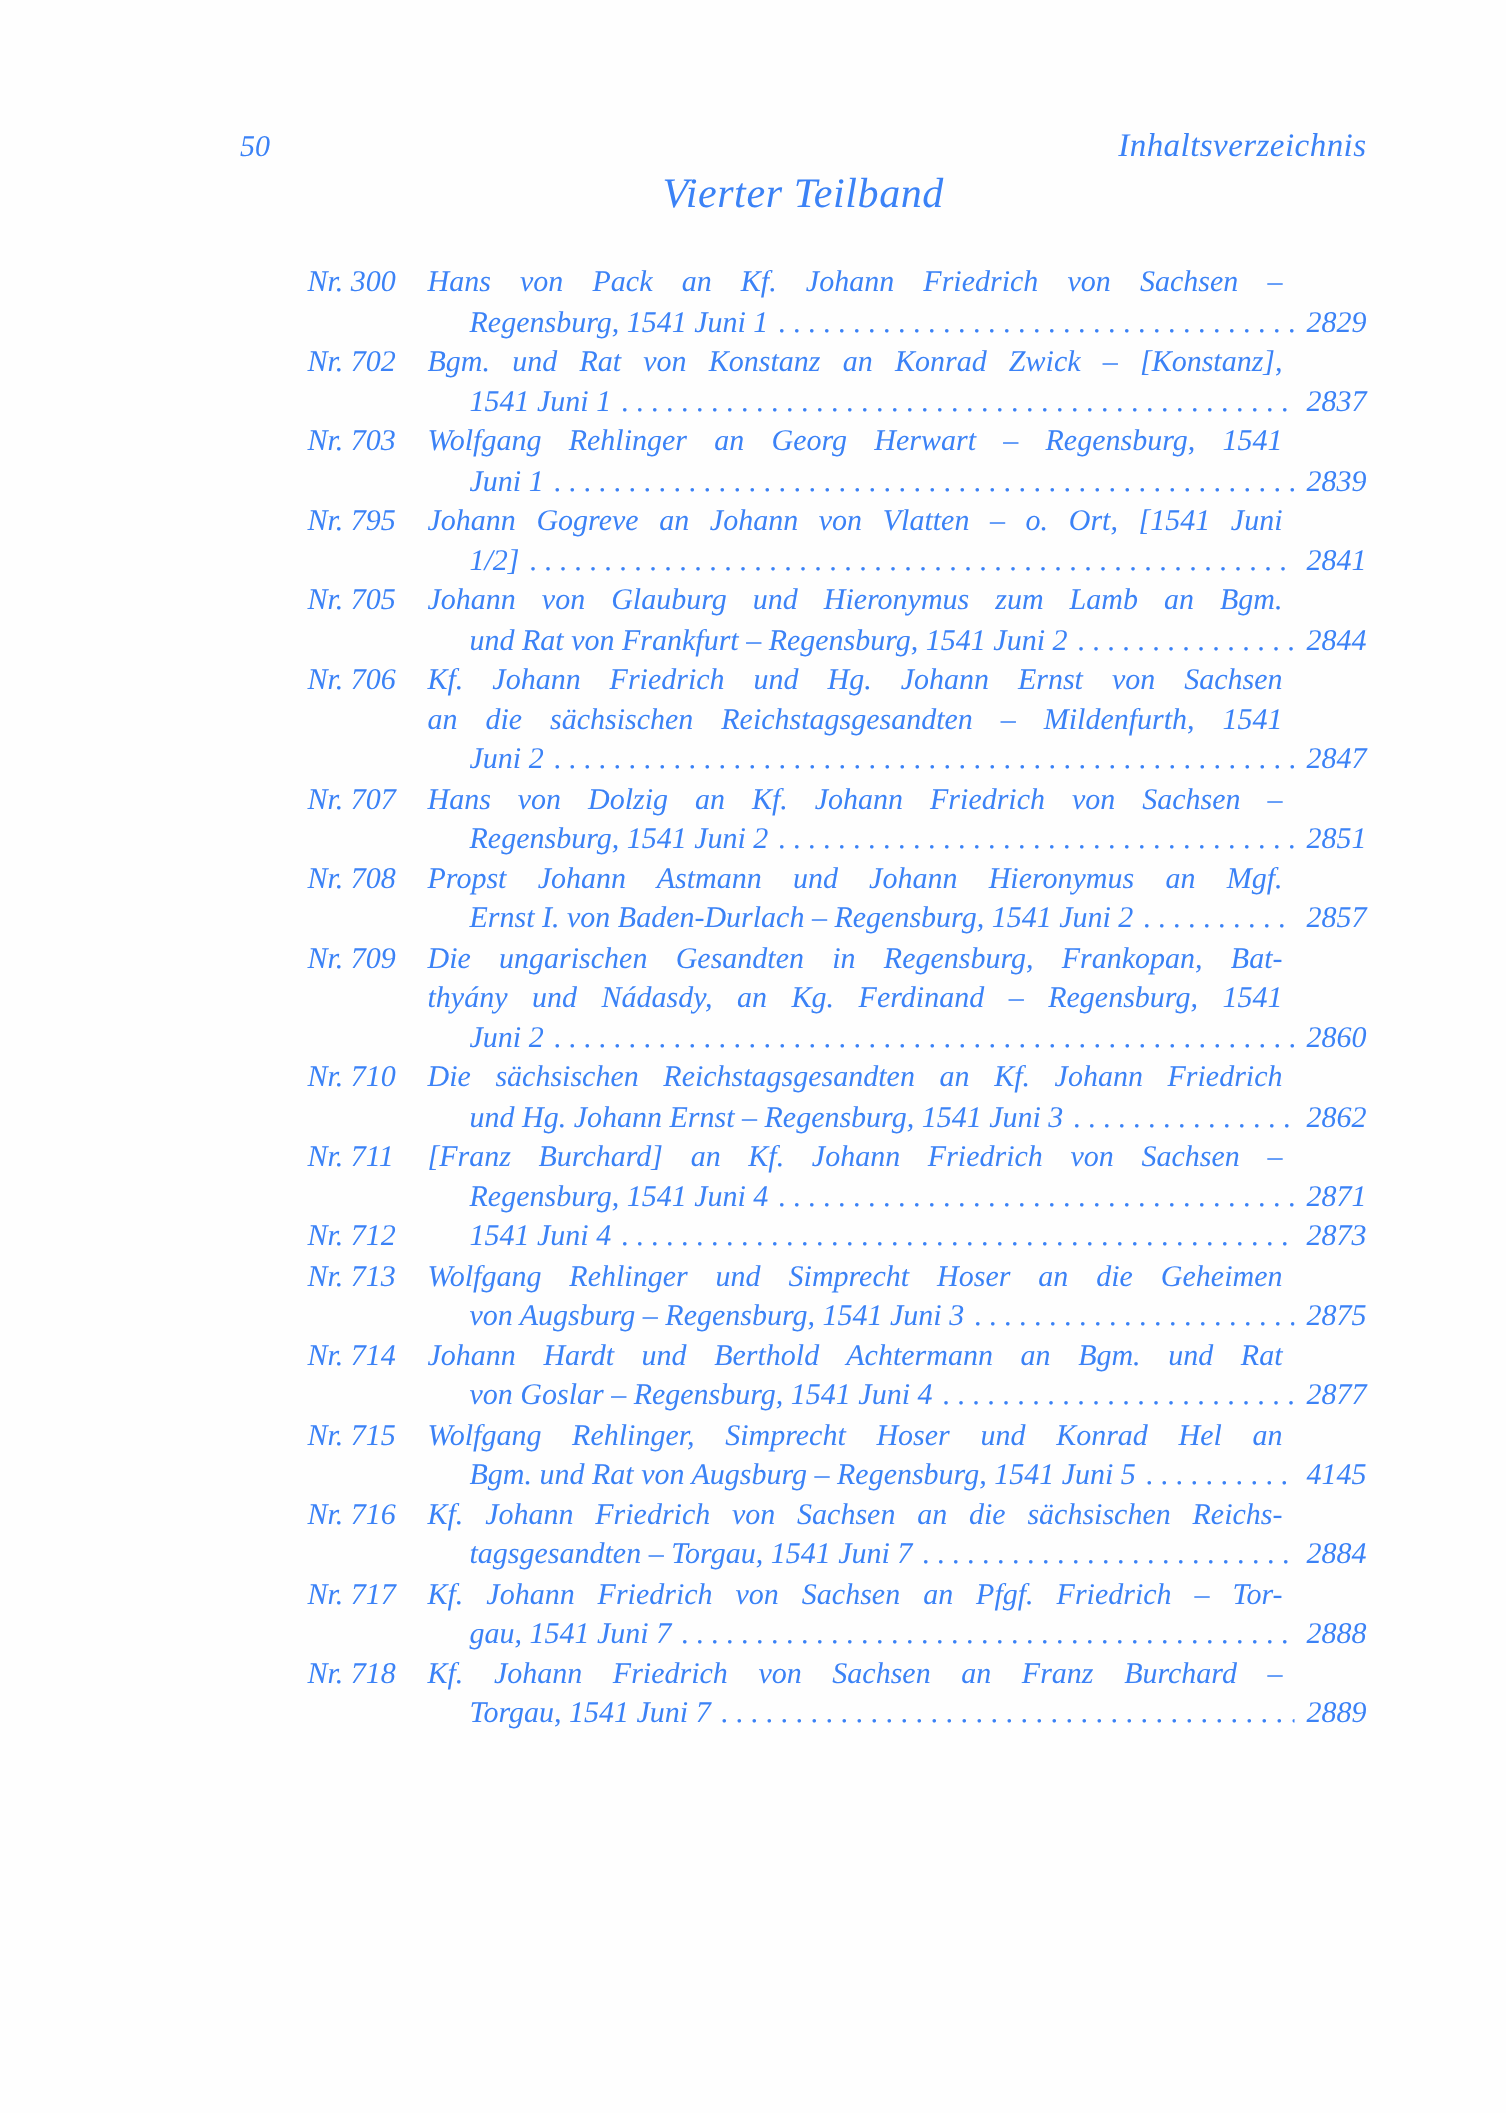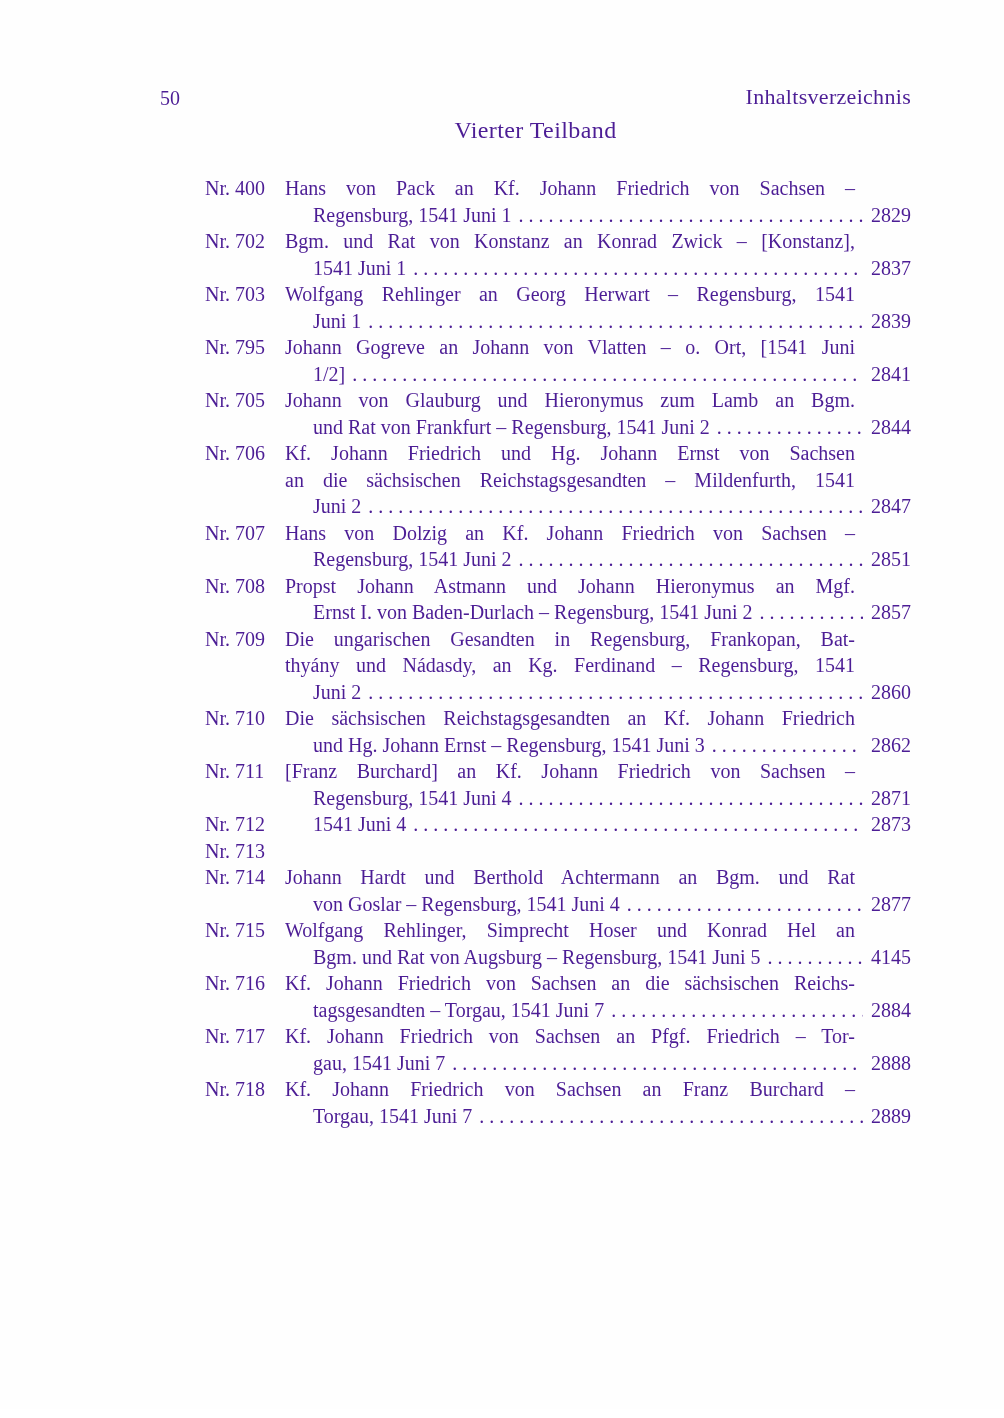--- a/index.html
+++ b/index.html
@@ -2,46 +2,47 @@
 <html><head>
 <meta charset="utf-8">
 <style>
   * { box-sizing: border-box; }
   html, body { margin: 0; padding: 0; background: #ffffff; }
   .sheet {
     position: relative;
     width: 1004px;
     height: 1409px;
     background: #fefefe;
-    color: #4c1d95;
+    color: #3b82f6;
     font-family: "Liberation Serif", "DejaVu Serif", serif;
     font-size: 20px;
     line-height: 26.5px;
     overflow: hidden;
+    font-style: italic;
   }
   .pagehead {
     position: absolute;
     top: 84px; left: 160px; right: 93px;
     height: 26px;
   }
   .folio {
     position: absolute; left: 0; top: 1px;
     font-size: 20px;
   }
   .running {
     display: block;
     text-align: right;
     font-size: 22px;
     letter-spacing: 0.3px;
   }
   .parttitle {
     position: absolute;
     top: 117px; left: 160px; right: 93px;
     margin: 0;
-    font-size: 24px;
+    font-size: 28px;
     font-weight: 400;
     text-align: center;
     letter-spacing: 0.4px;
   }
   .toc {
     position: absolute;
     top: 175px;
     left: 205px;
     right: 93px; 
   }
@@ -88,21 +89,21 @@
 <body>
 
 <div class="sheet">
   <header class="pagehead">
     <span class="folio">50</span>
     <span class="running">Inhaltsverzeichnis</span>
   </header>
   <h1 class="parttitle">Vierter Teilband</h1>
   <main class="toc">
   <div class="entry">
-    <span class="nr">Nr. 400</span>
+    <span class="nr">Nr. 300</span>
     <div class="body">
           <div class="line">Hans von Pack an Kf. Johann Friedrich von Sachsen –</div>
           <div class="line last">
             <span class="lt">Regensburg, 1541 Juni 1</span>
             <span class="dots"></span>
             <span class="pg">2829</span>
           </div>
         </div>
   </div>
 
@@ -235,20 +236,28 @@
           <div class="line last">
             <span class="lt">1541 Juni 4</span>
             <span class="dots"></span>
             <span class="pg">2873</span>
           </div>
         </div>
   </div>
 
   <div class="entry">
     <span class="nr">Nr. 713</span>
+    <div class="body">
+          <div class="line">Wolfgang Rehlinger und Simprecht Hoser an die Geheimen</div>
+          <div class="line last">
+            <span class="lt">von Augsburg – Regensburg, 1541 Juni 3</span>
+            <span class="dots"></span>
+            <span class="pg">2875</span>
+          </div>
+        </div>
   </div>
 
   <div class="entry">
     <span class="nr">Nr. 714</span>
     <div class="body">
           <div class="line">Johann Hardt und Berthold Achtermann an Bgm. und Rat</div>
           <div class="line last">
             <span class="lt">von Goslar – Regensburg, 1541 Juni 4</span>
             <span class="dots"></span>
             <span class="pg">2877</span>

